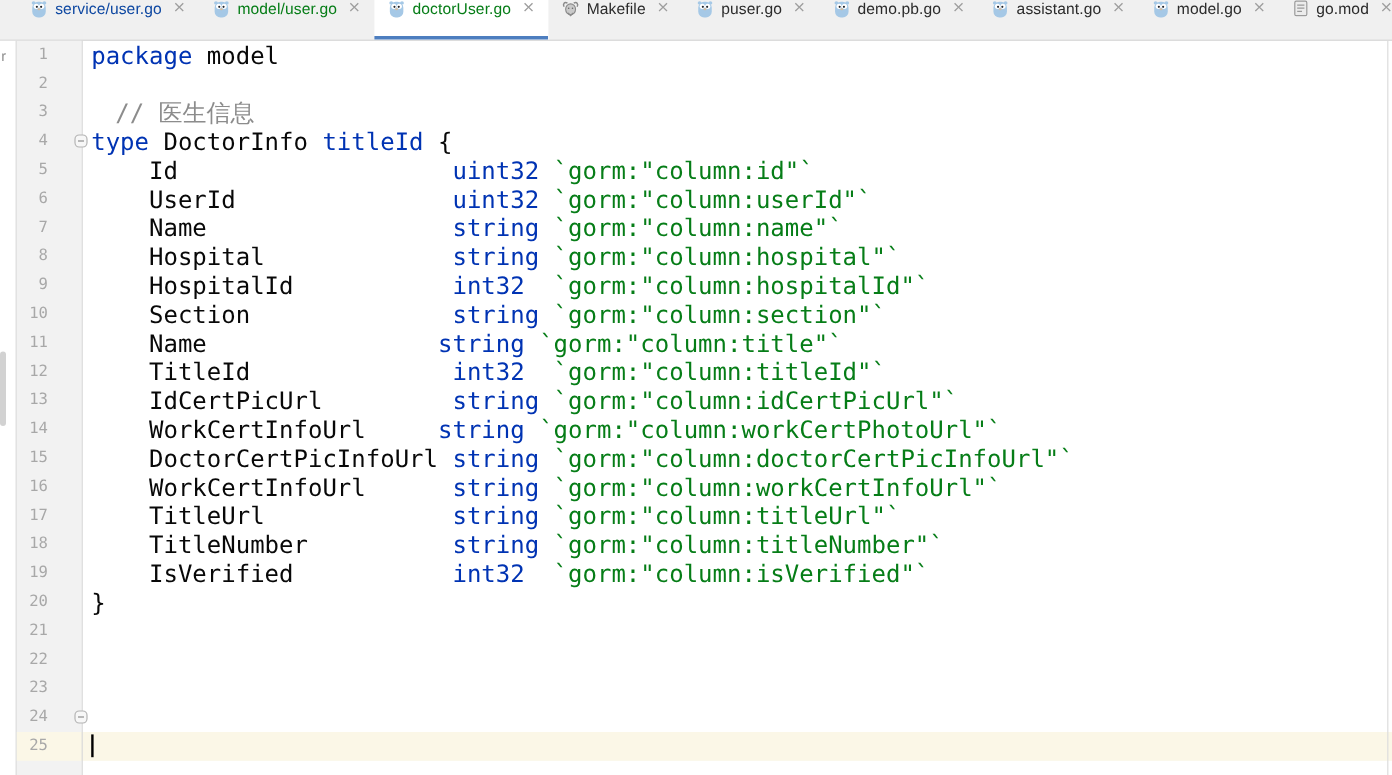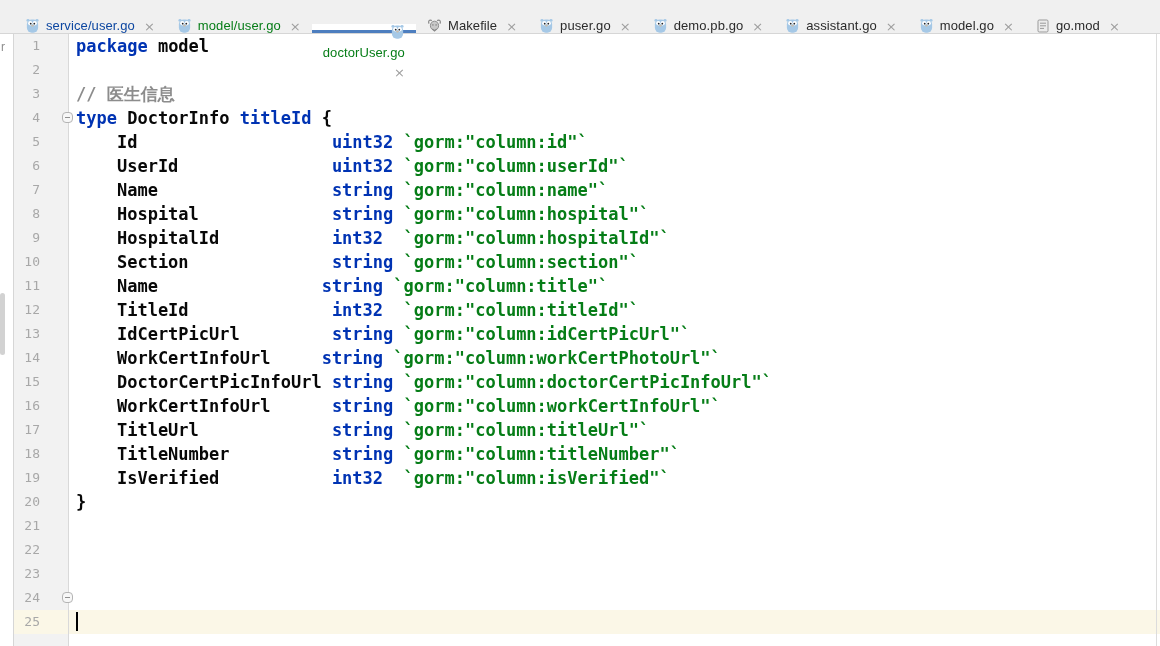--- a/index.html
+++ b/index.html
@@ -11,28 +11,27 @@
   
   #tabbar{
     position:absolute;left:0;top:0;right:0;height:34px;
     background:var(--tabbar-bg,#f0f0f0);
     border-bottom:1px solid #d6d6d6;
     display:flex;align-items:stretch;
     padding-left:14px;box-sizing:border-box;
     white-space:nowrap;
   }
   .tab{
-    display:flex;align-items:flex-end;gap:6px;
+    display:flex;align-items:flex-start;gap:6px;
     padding:0 11px;cursor:pointer;position:relative;
-    font-size:13px;color:#2b2b2b;margin-top:24px;
+    font-size:13px;color:#2b2b2b;
   }
   .tab.active{
     background:#ffffff;
     box-shadow:inset 0 -3px 0 var(--tab-active-underline,#4d7ebf);
-    flex-direction:column;
   }
   .tab .tab-label{letter-spacing:.1px;}
   .tab.vcs-modified-blue .tab-label{color:var(--tab-modified-blue,#0d47a1);}
   .tab.vcs-added-green .tab-label{color:var(--tab-added-green,#067d17);}
   .tab .close{
     color:#9e9e9e;font-size:13px;line-height:1;margin-left:3px;
     font-family:"DejaVu Sans",sans-serif;
   }
   .tab .ficon{display:flex;align-items:center;}
   
@@ -68,27 +67,26 @@
   
   #caret-row{
     position:absolute;left:14px;right:0;height:24px;
     background:var(--caret-row,#fbf7e7);z-index:2;
   }
   #code{
     position:absolute;left:76px;top:34px;right:0;z-index:3;
   }
   .cline{
     height:24px;line-height:24px;white-space:pre;
-    font-family:"DejaVu Sans Mono",monospace;font-size:17px;
+    font-family:"DejaVu Sans Mono",monospace;font-size:20px;
     color:var(--plain,#080808);
-    font-weight:bold;
   }
   .tok-keyword{color:var(--keyword,#0033b3);}
   .tok-plain{color:var(--plain,#080808);}
-  .tok-comment{color:var(--comment,#8c8c8c);}
+  .tok-comment{color:var(--comment,#8c8c8c);margin-left:20px;}
   .tok-string{color:var(--string,#067d17);}
   
   .fold{
     position:absolute;left:62px;width:11px;height:11px;z-index:5;
     border:1px solid #b4b4b4;border-radius:4px;background:#f7f7f7;
     box-sizing:border-box;cursor:pointer;
   }
   .fold::after{
     content:"";position:absolute;left:2px;right:2px;top:4px;height:1px;
     background:#8f8f8f;

